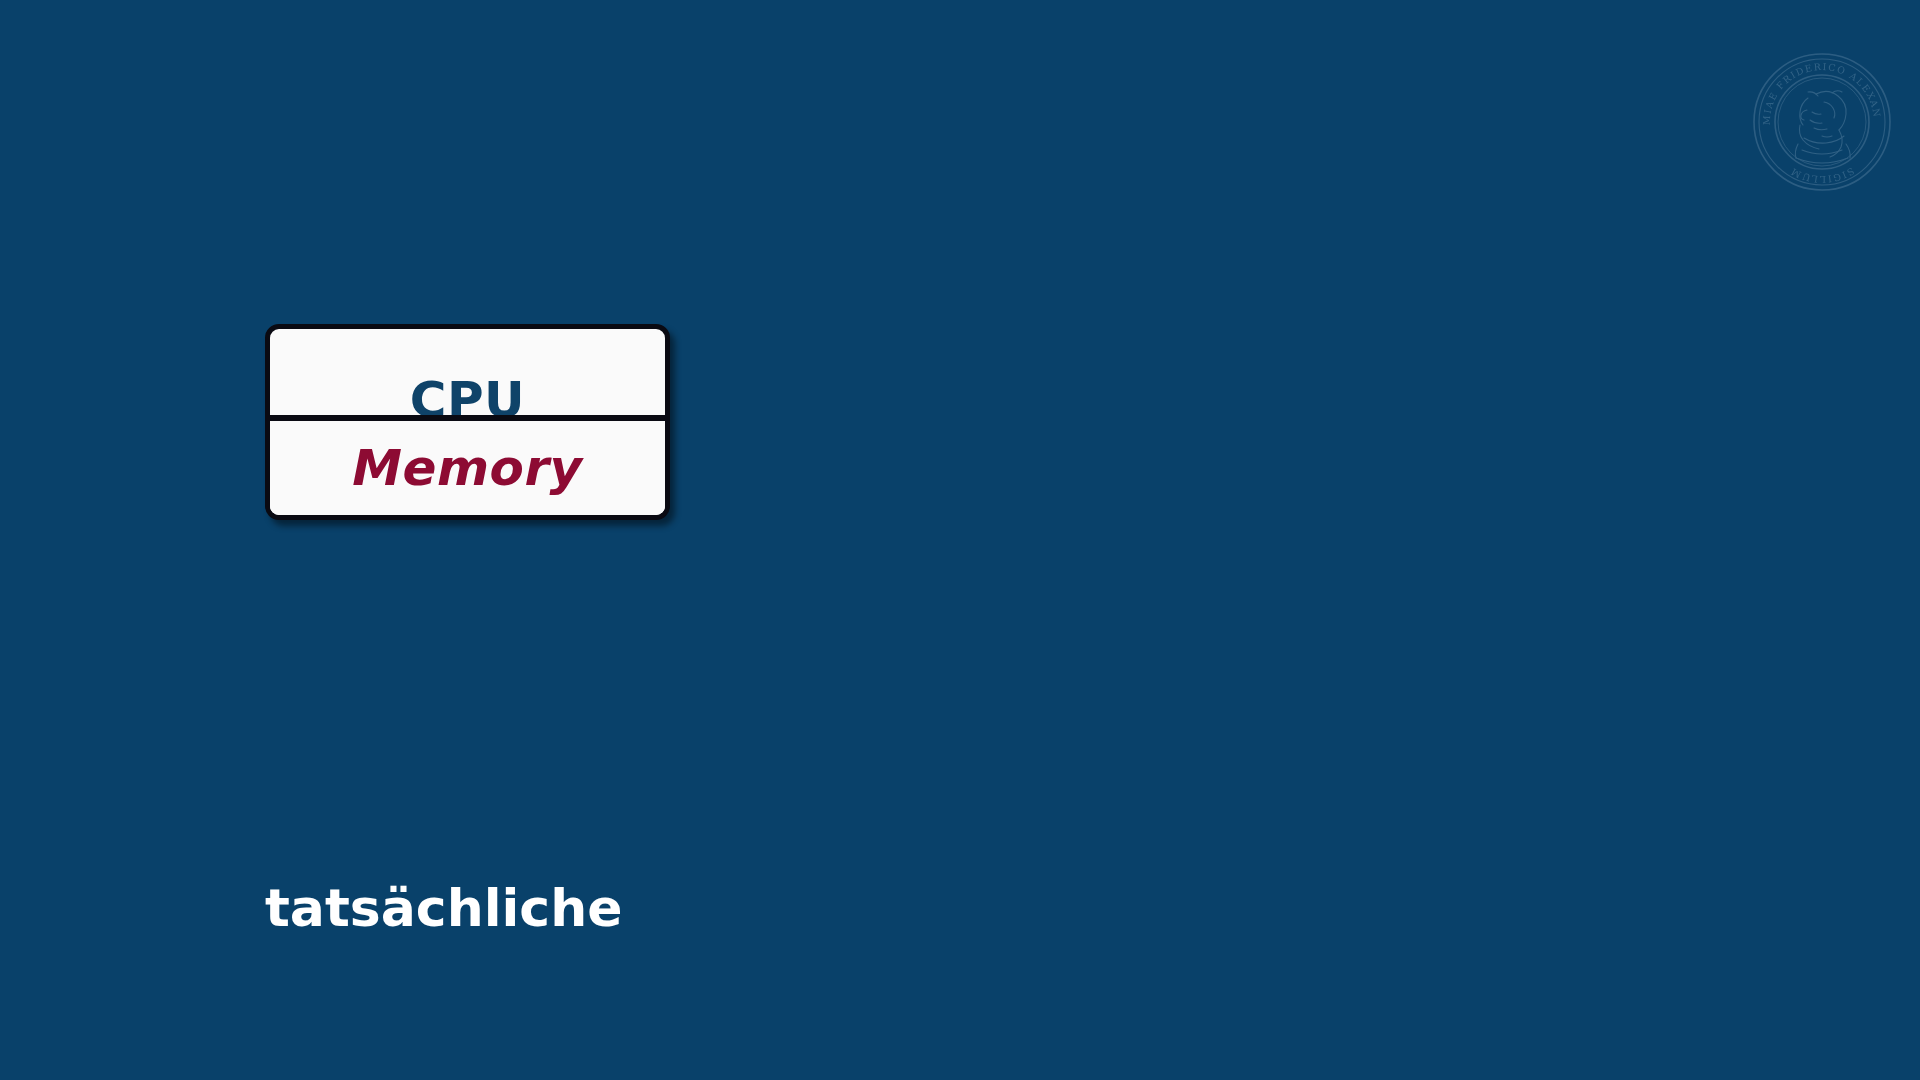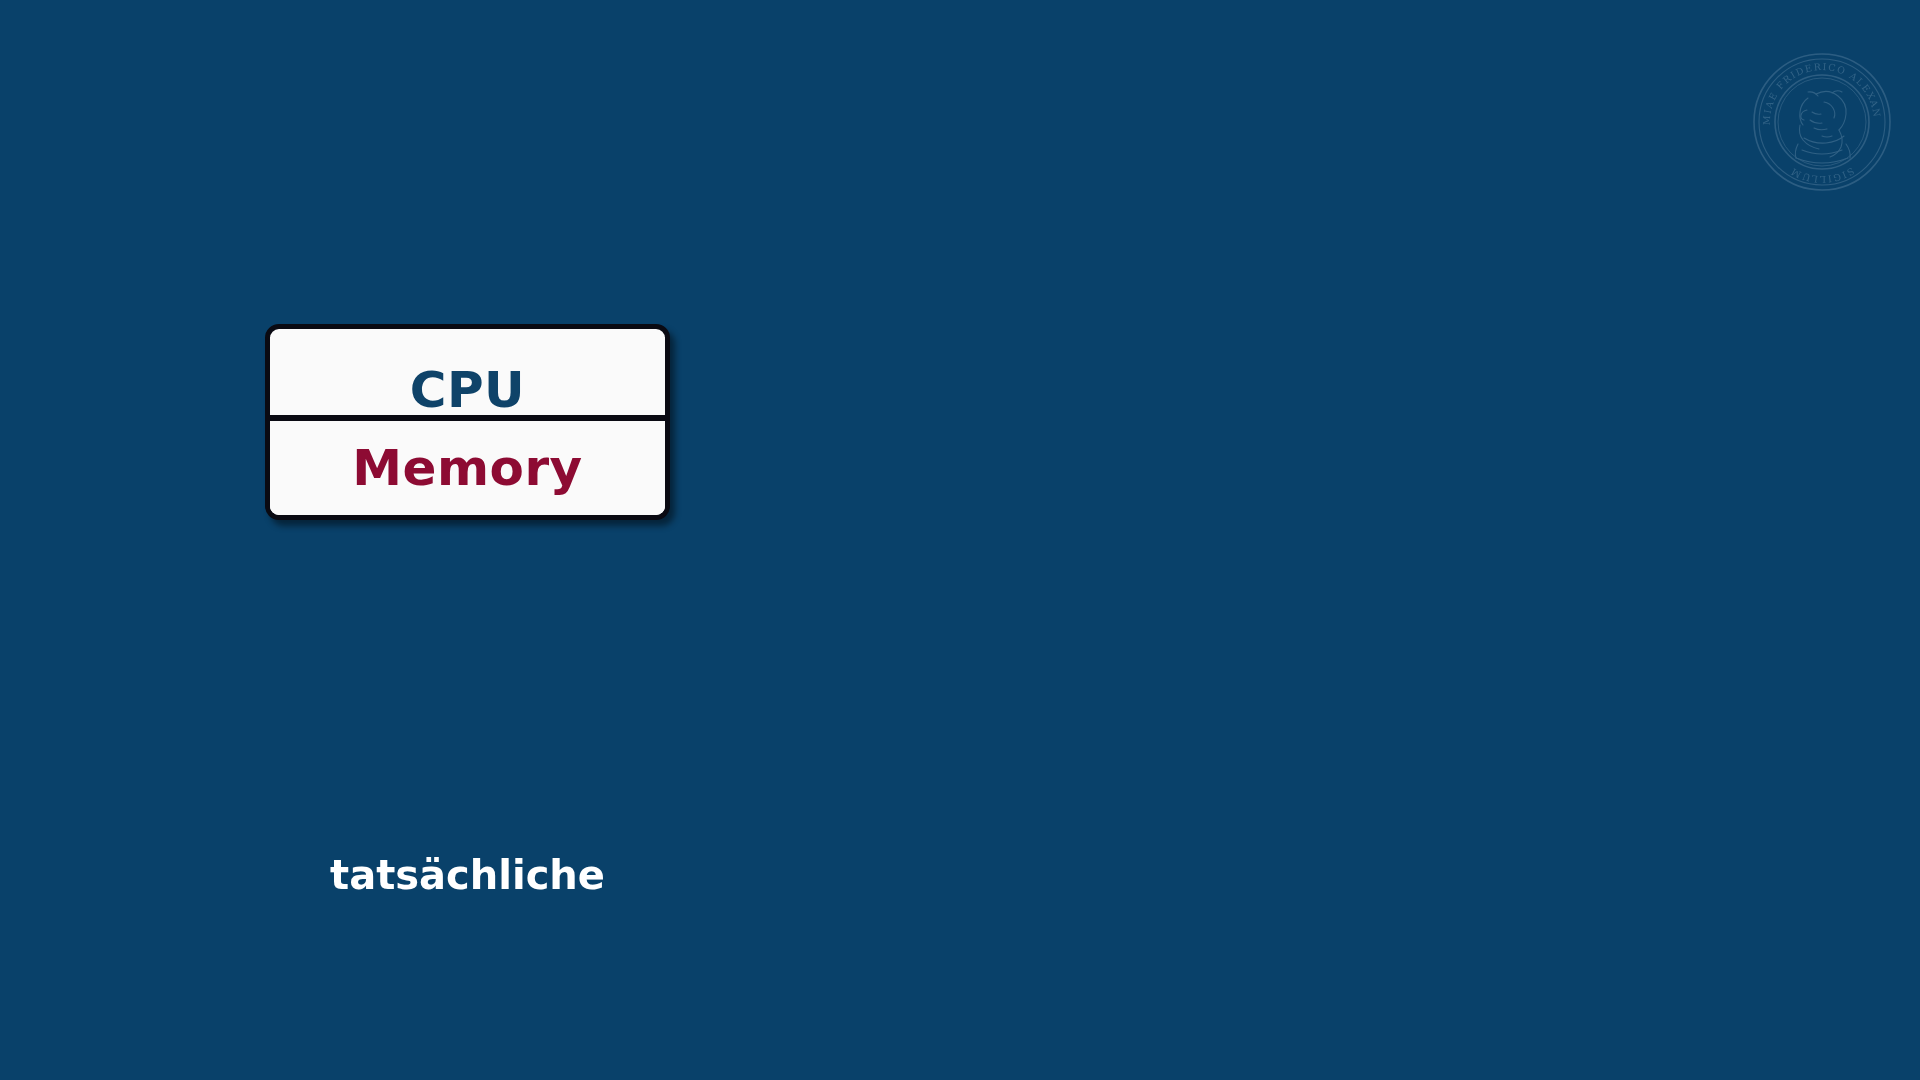--- a/index.html
+++ b/index.html
@@ -50,54 +50,54 @@
   .hw-cell {
     position: absolute;
     left: 0;
     width: 100%;
     display: flex;
     align-items: center;
     justify-content: center;
     background: #fafafa;
   }
   #hw-cpu {
-    top: 8px;
+    top: 18px;
     height: 105px;
   }
   #hw-divider {
     position: absolute;
     left: 0;
     top: 86px;
     width: 100%;
     height: 6px;
     background: #0a0a12;
   }
   #hw-memory {
     top: 92px;
     height: 94px;
+    font-style: italic;
   }
   .hw-label {
     font-size: 50px;
     font-weight: 700;
     line-height: 1;
     letter-spacing: 0.5px;
     white-space: nowrap;
   }
   #cpu-label  { color: #0f4369; }
   #mem-label  { color: #8d0b33; }
 
   
   #caption {
     position: absolute;
     left: 265px;
-    top: 844px;
+    top: 868px;
     width: 405px;
-    text-align: center;
     color: #ffffff;
-    font-size: 40px;
+    font-size: 52px;
     font-weight: 700;
     line-height: 1.55;
   }
   #caption .cap-line {
     display: block;
     white-space: nowrap;
   }
 </style>
 </head>
 <body>

